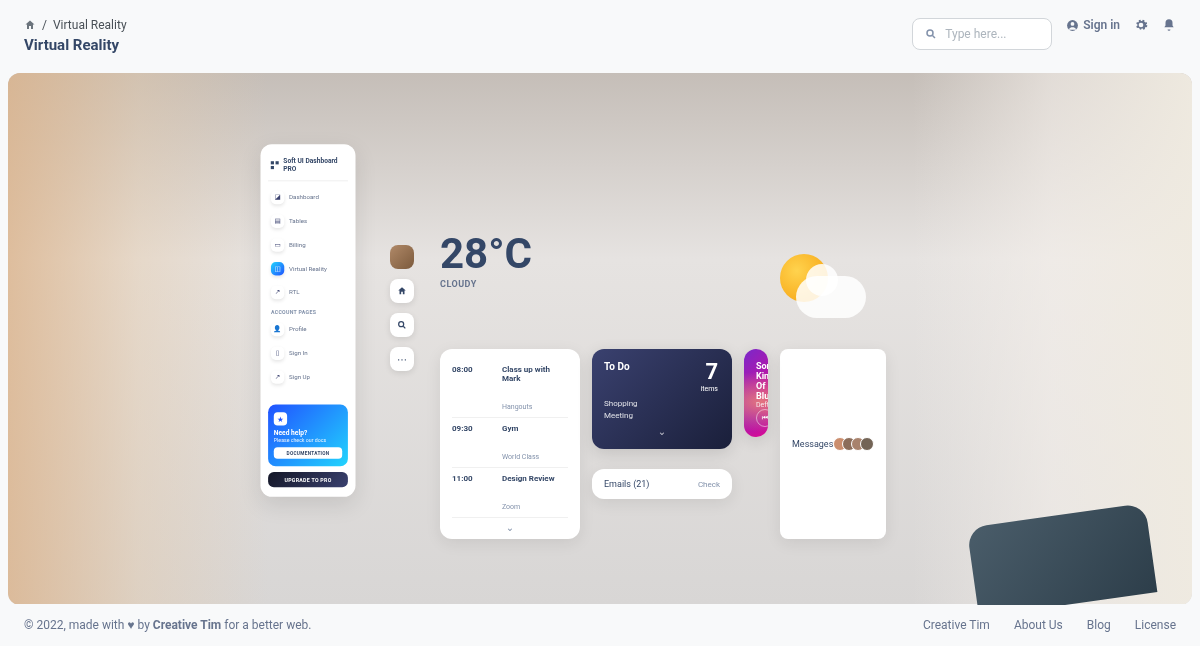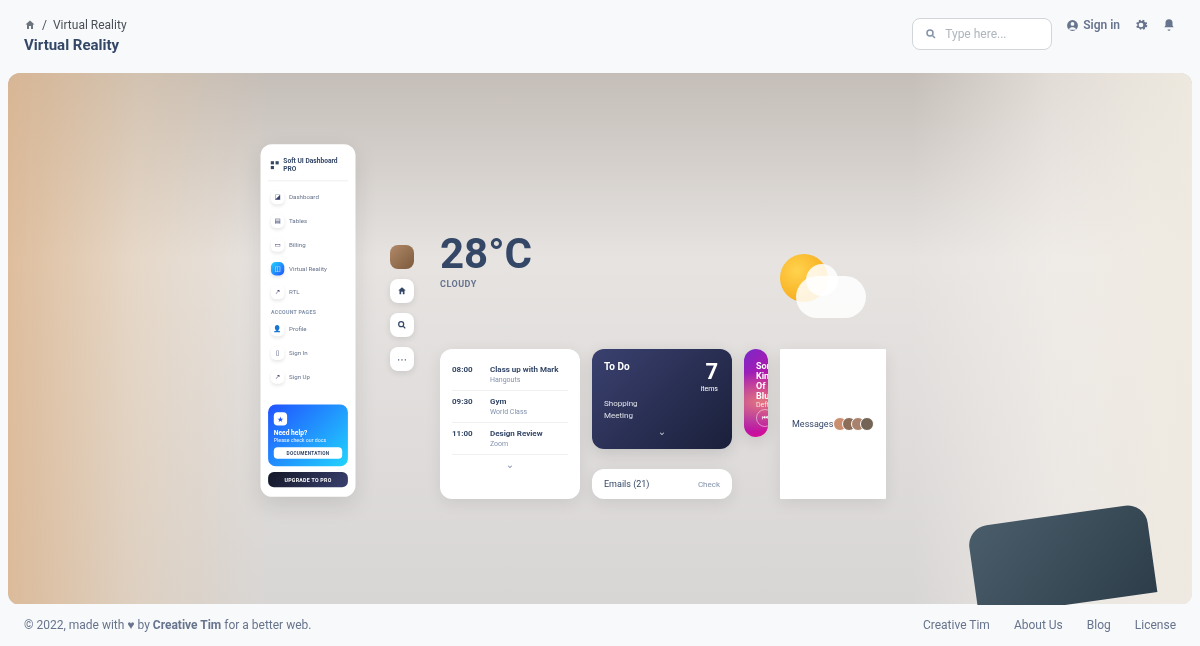--- a/index.html
+++ b/index.html
@@ -36,45 +36,45 @@
 .weather{position:absolute;left:432px;top:160px;z-index:4}
 .weather .temp{font-size:42px;font-weight:700;color:#344767;line-height:1}
 .weather .cond{font-size:9px;font-weight:700;color:#67748e;text-transform:uppercase;letter-spacing:0.5px;margin-top:4px}
 .sun-cloud{position:absolute;left:762px;top:175px;width:100px;height:80px;z-index:4}
 .sun{position:absolute;left:10px;top:6px;width:48px;height:48px;border-radius:50%;background:radial-gradient(circle at 35% 35%,#ffd34e,#f59e0b)}
 .cloud{position:absolute;left:26px;top:28px;width:70px;height:42px;background:rgba(255,255,255,0.85);border-radius:22px}
 .cloud::before{content:'';position:absolute;left:10px;top:-12px;width:32px;height:32px;background:rgba(255,255,255,0.85);border-radius:50%}
 .cards{position:absolute;left:432px;top:276px;display:flex;gap:12px;z-index:4}
 .card{background:#fff;border-radius:12px;box-shadow:0 4px 16px rgba(0,0,0,0.08);width:140px}
 .schedule{padding:10px 12px 2px;width:140px}
-.sch-row{display:flex;gap:12px;font-size:8px;padding:6px 0;border-bottom:1px solid #f0f0f0}
+.sch-row{display:flex;gap:24px;font-size:8px;padding:6px 0;border-bottom:1px solid #f0f0f0}
 .sch-row:last-of-type{border-bottom:none}
 .sch-t{color:#344767;font-weight:700;flex:0 0 26px}
 .sch-title{color:#344767;font-weight:700;font-size:8px}
-.sch-sub{color:#8392ab;font-size:7px;margin-top:2px}
+.sch-sub{color:#8392ab;font-size:7px;margin-top:20px}
 .sch-expand{text-align:center;color:#8392ab;font-size:10px;padding:4px;cursor:pointer}
 .todo-wrap{width:140px;display:flex;flex-direction:column;gap:20px}
 .todo{background:linear-gradient(135deg,#3a416f,#1a1f3a);color:#fff;border-radius:12px;padding:12px;box-shadow:0 4px 16px rgba(0,0,0,0.12);position:relative}
 .todo .lbl{font-size:10px;font-weight:700}
 .todo .count{position:absolute;right:14px;top:10px;font-size:22px;font-weight:700}
 .todo .items{position:absolute;right:14px;top:36px;font-size:7px}
 .todo .list{font-size:8px;margin-top:26px;opacity:0.85;line-height:1.5}
 .todo .chev{text-align:center;font-size:10px;margin-top:4px;opacity:0.7}
 .emails{background:#fff;border-radius:12px;padding:10px 12px;display:flex;justify-content:space-between;align-items:center;box-shadow:0 4px 16px rgba(0,0,0,0.08)}
 .emails .lbl{font-size:9px;color:#344767}
 .emails .chk{font-size:8px;color:#8392ab;cursor:pointer}
 .music-wrap{width:140px;display:flex;flex-direction:row;gap:12px}
 .music{background:linear-gradient(135deg,#7928ca,#ff0080);border-radius:12px;padding:12px;color:#fff;box-shadow:0 4px 16px rgba(0,0,0,0.12);height:88px;position:relative;overflow:hidden}
 .music::before{content:'';position:absolute;inset:0;background:radial-gradient(ellipse 60px 30px at 70% 60%,rgba(255,180,100,0.6),transparent),radial-gradient(ellipse 80px 35px at 50% 80%,rgba(120,40,200,0.5),transparent)}
 .music>*{position:relative}
 .music .song{font-size:9px;font-weight:700}
 .music .artist{font-size:7px;opacity:0.85}
 .music-controls{display:flex;gap:6px;position:absolute;bottom:10px;left:12px}
 .mc-btn{width:18px;height:18px;border:1px solid rgba(255,255,255,0.5);border-radius:50%;display:flex;align-items:center;justify-content:center;font-size:7px;cursor:pointer}
-.messages{background:#fff;border-radius:1px;padding:10px 12px;display:flex;justify-content:space-between;align-items:center;box-shadow:0 4px 16px rgba(0,0,0,0.08)}
+.messages{background:#fff;border-radius:8px;padding:10px 12px;display:flex;justify-content:space-between;align-items:center;box-shadow:0 4px 16px rgba(0,0,0,0.08)}
 .messages .lbl{font-size:9px;color:#344767}
 .avatars{display:flex}
 .avatars span{width:14px;height:14px;border-radius:50%;border:1.5px solid #fff;margin-left:-5px}
 .avatars span:nth-child(1){background:#cb8e6e;margin-left:0}
 .avatars span:nth-child(2){background:#8c6d5a}
 .avatars span:nth-child(3){background:#a8826c}
 .avatars span:nth-child(4){background:#736456}
 .footer{position:absolute;bottom:0;left:0;right:0;padding:14px 24px;display:flex;justify-content:space-between;align-items:center;font-size:12px;color:#67748e;background:#f8f9fa}
 .footer-links{display:flex;gap:24px}
 .footer-links span{cursor:pointer}

